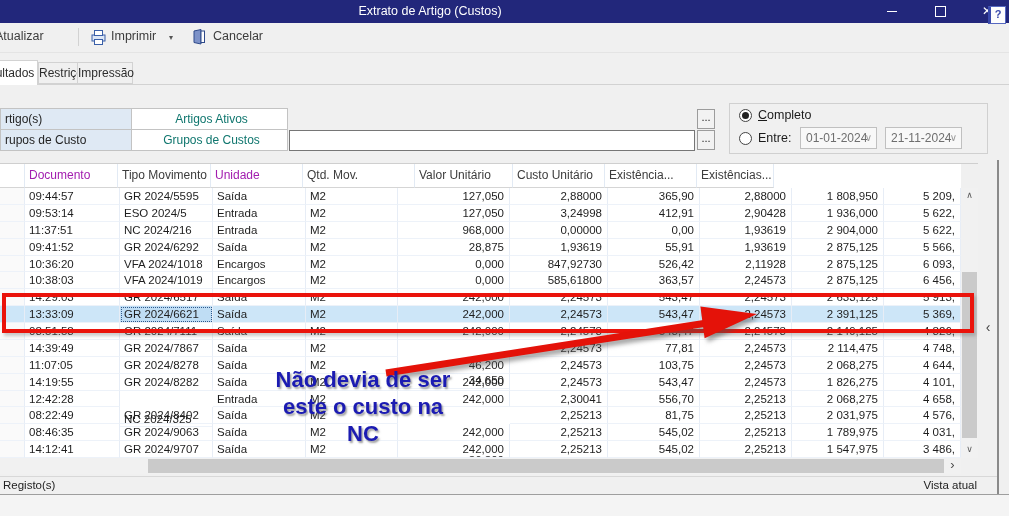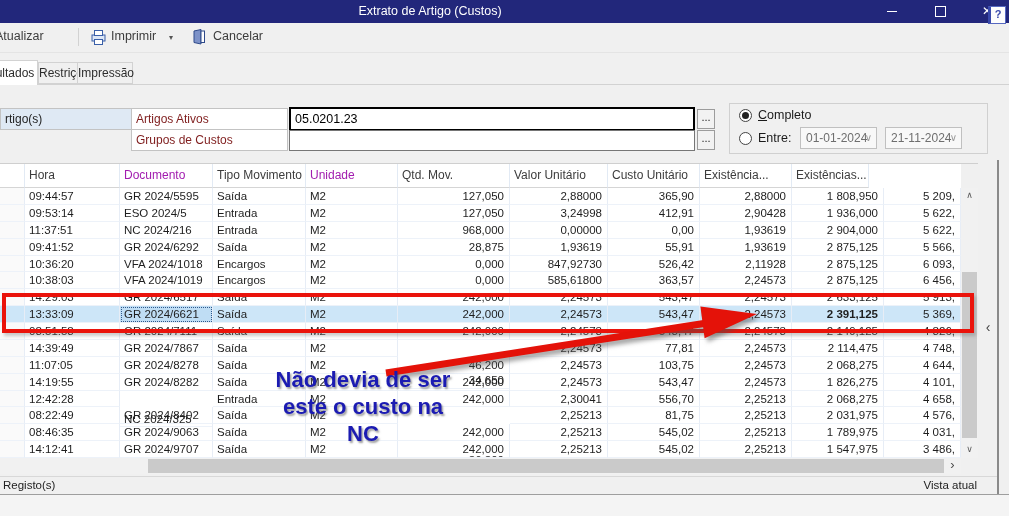--- a/index.html
+++ b/index.html
@@ -27,21 +27,21 @@
            font-size:11px;font-weight:bold;text-align:center;line-height:15px;}
   
   .tabline{position:absolute;left:0;top:84px;width:1009px;height:1px;background:#d2d2d2;}
   .tab{position:absolute;top:62px;height:22px;background:#f0f0f0;border:1px solid #d2d2d2;
        font-size:12px;color:#2d2d2d;text-align:center;line-height:21px;box-sizing:border-box;}
   .tab.active{top:60px;height:25px;background:#fff;border-bottom:none;z-index:2;line-height:24px;}
   
   .fcell{position:absolute;box-sizing:border-box;border:1px solid #c3c3c3;font-size:12px;
          padding-left:4px;white-space:nowrap;overflow:hidden;}
   .flabel{background:#dfe9f4;color:#1f1f1f;line-height:20px;}
-  .fcombo{background:#fff;color:#7f1d1d;line-height:20px;}
+  .fcombo{background:#fff;color:#0f766e;line-height:20px;text-align:center;}
   .finput{position:absolute;box-sizing:border-box;background:#fff;font-size:12.5px;
           padding-left:4px;white-space:nowrap;overflow:hidden;}
   .browse{position:absolute;box-sizing:border-box;width:18px;height:20px;background:#f2f2f2;
           border:1px solid #9c9c9c;font-size:11px;text-align:center;line-height:14px;color:#222;}
   .groupbox{position:absolute;left:729px;top:103px;width:259px;height:51px;border:1px solid #d0d0d0;box-sizing:border-box;}
   .radio{position:absolute;width:13px;height:13px;border:1px solid #444;border-radius:50%;background:#fff;box-sizing:border-box;}
   .radio .dot{position:absolute;left:2px;top:2px;width:7px;height:7px;border-radius:50%;background:#222;display:none;}
   .radio.sel .dot{display:block;}
   .rlabel{position:absolute;font-size:12.5px;color:#1a1a1a;white-space:nowrap;}
   .datebox{position:absolute;width:77px;height:22px;box-sizing:border-box;border:1px solid #c0c0c0;
@@ -124,23 +124,23 @@
   <div class="tb-label" style="left:213px;top:29px;">Cancelar</div>
   <div class="helpbtn">?</div>
 
   <div class="tabline"></div>
   <div class="tab active" style="left:-22px;width:60px;padding-left:14px;">ultados</div>
   <div class="tab" style="left:38px;width:58px;">Restrições</div>
   <div class="tab" style="left:77px;width:56px;">Impressão</div>
 
   <div class="fcell flabel" style="left:0;top:108px;width:132px;height:22px;">rtigo(s)</div>
   <div class="fcell fcombo" style="left:131px;top:108px;width:157px;height:22px;">Artigos Ativos</div>
-  <div class="finput" style="left:289px;top:107px;width:406px;height:24px;border:2px solid #000;line-height:20px;">05.0201.23</div>
   <div class="browse" style="left:697px;top:109px;">...</div>
 
+  <div class="fcell flabel" style="left:0;top:129px;width:132px;height:22px;">rupos de Custo</div>
   <div class="fcell fcombo" style="left:131px;top:129px;width:157px;height:22px;">Grupos de Custos</div>
   <div class="finput" style="left:289px;top:130px;width:406px;height:21px;border:1px solid #767676;line-height:19px;"></div>
   <div class="browse" style="left:697px;top:130px;">...</div>
 
   <div class="groupbox"></div>
   <div class="radio sel" style="left:739px;top:109px;">
       <div class="dot"></div>
     </div>
   <div class="rlabel" style="left:758px;top:108px;"><u>C</u>ompleto</div>
   <div class="radio" style="left:739px;top:132px;"></div>
@@ -150,21 +150,20 @@
     <span class="chev">∨</span>
   </div>
   <div class="datebox" style="left:885px;top:127px;">
     <span>21-11-2024</span>
     <span class="chev">∨</span>
   </div>
 
   <div class="grid-topline"></div>
   <div class="grid-header" id="grid-header">
       <div class="hcell" style="width: 25px;"></div>
-      <div class="hcell" style="width: 95px;">Hora</div>
       <div class="hcell link" style="width: 93px;">Documento</div>
       <div class="hcell" style="width: 93px;">Tipo Movimento</div>
       <div class="hcell link" style="width: 92px;">Unidade</div>
       <div class="hcell" style="width: 112px;">Qtd. Mov.</div>
       <div class="hcell" style="width: 98px;">Valor Unitário</div>
       <div class="hcell" style="width: 92px;">Custo Unitário</div>
       <div class="hcell" style="width: 92px;">Existência...</div>
       <div class="hcell" style="width: 77px;">Existências...</div>
     </div>
   <div class="grid-body" id="grid-body">
@@ -262,21 +261,21 @@
       <div class="trow sel" style="top: 118.125px;">
         <div class="tcell c0" style="width: 25px;"></div>
         <div class="tcell" style="width: 95px;">13:33:09</div>
         <div class="tcell focuscell" style="width: 93px;">GR 2024/6621</div>
         <div class="tcell" style="width: 93px;">Saída</div>
         <div class="tcell" style="width: 92px;">M2</div>
         <div class="tcell num" style="width: 112px;">242,000</div>
         <div class="tcell num" style="width: 98px;">2,24573</div>
         <div class="tcell num" style="width: 92px;">543,47</div>
         <div class="tcell num" style="width: 92px;">2,24573</div>
-        <div class="tcell num" style="width: 92px; font-weight: bold;">2 391,125</div>
+        <div class="tcell num" style="width: 92px;">2 391,125</div>
         <div class="tcell num" style="width: 77px;">5 369,</div>
       </div>
       <div class="trow" style="top: 135px;">
         <div class="tcell c0" style="width: 25px;"></div>
         <div class="tcell" style="width: 95px;">08:51:58</div>
         <div class="tcell" style="width: 93px;">GR 2024/7111</div>
         <div class="tcell" style="width: 93px;">Saída</div>
         <div class="tcell" style="width: 92px;">M2</div>
         <div class="tcell num" style="width: 112px;">242,000</div>
         <div class="tcell num" style="width: 98px;">2,24573</div>

